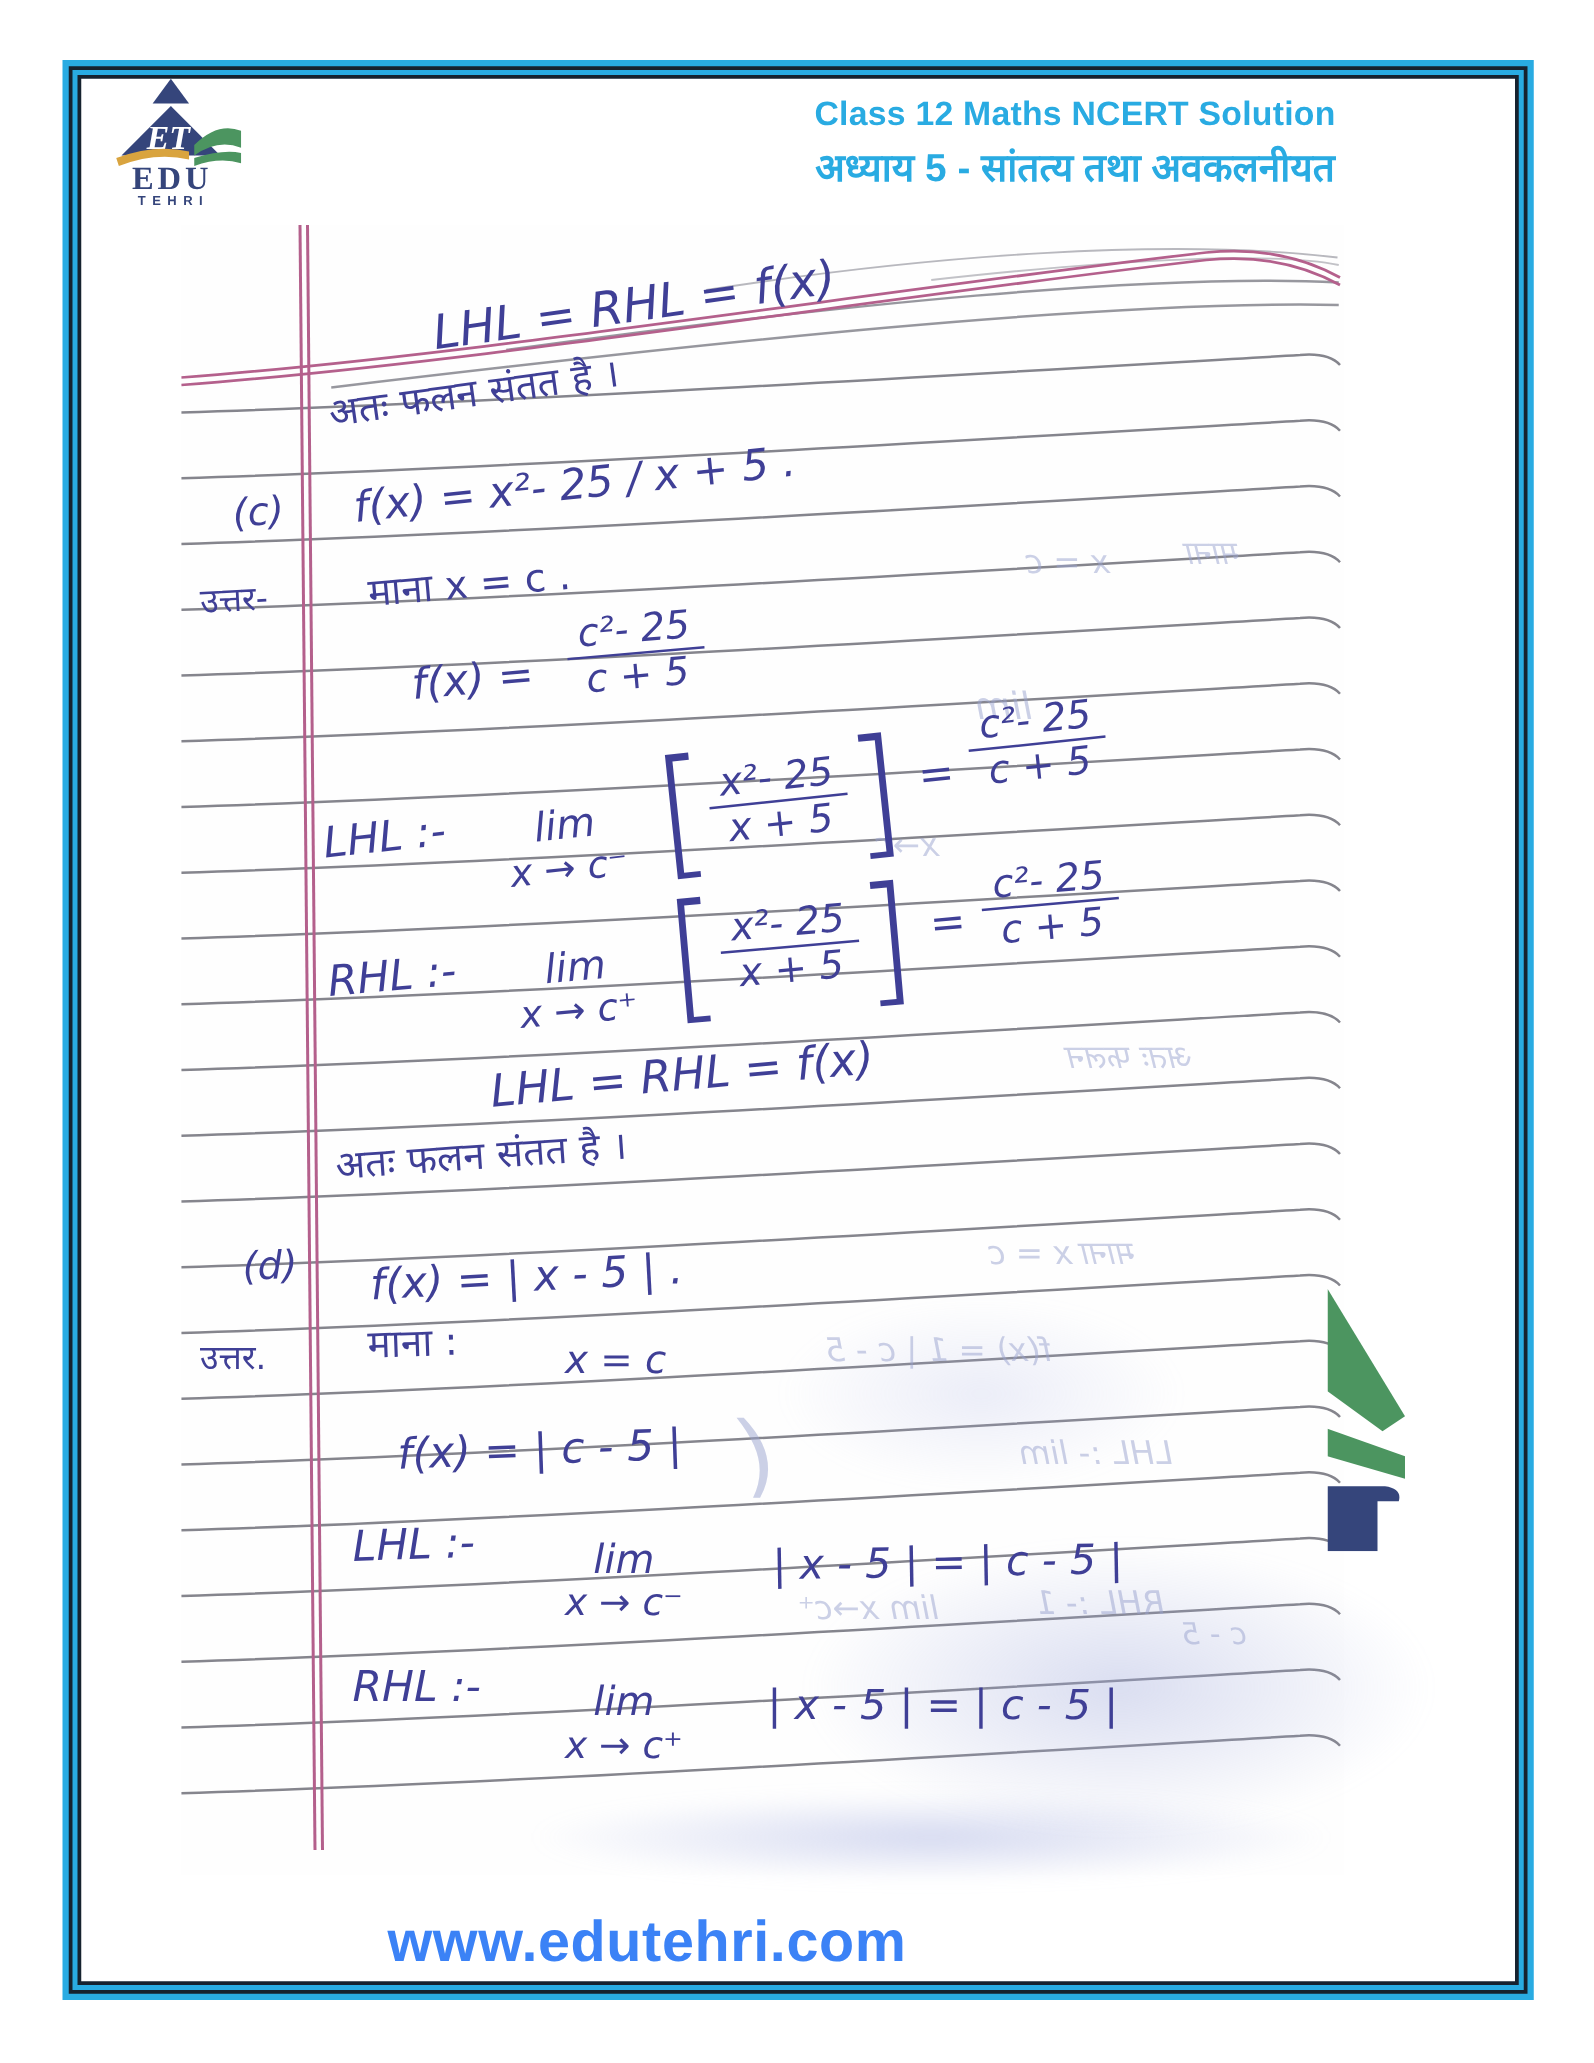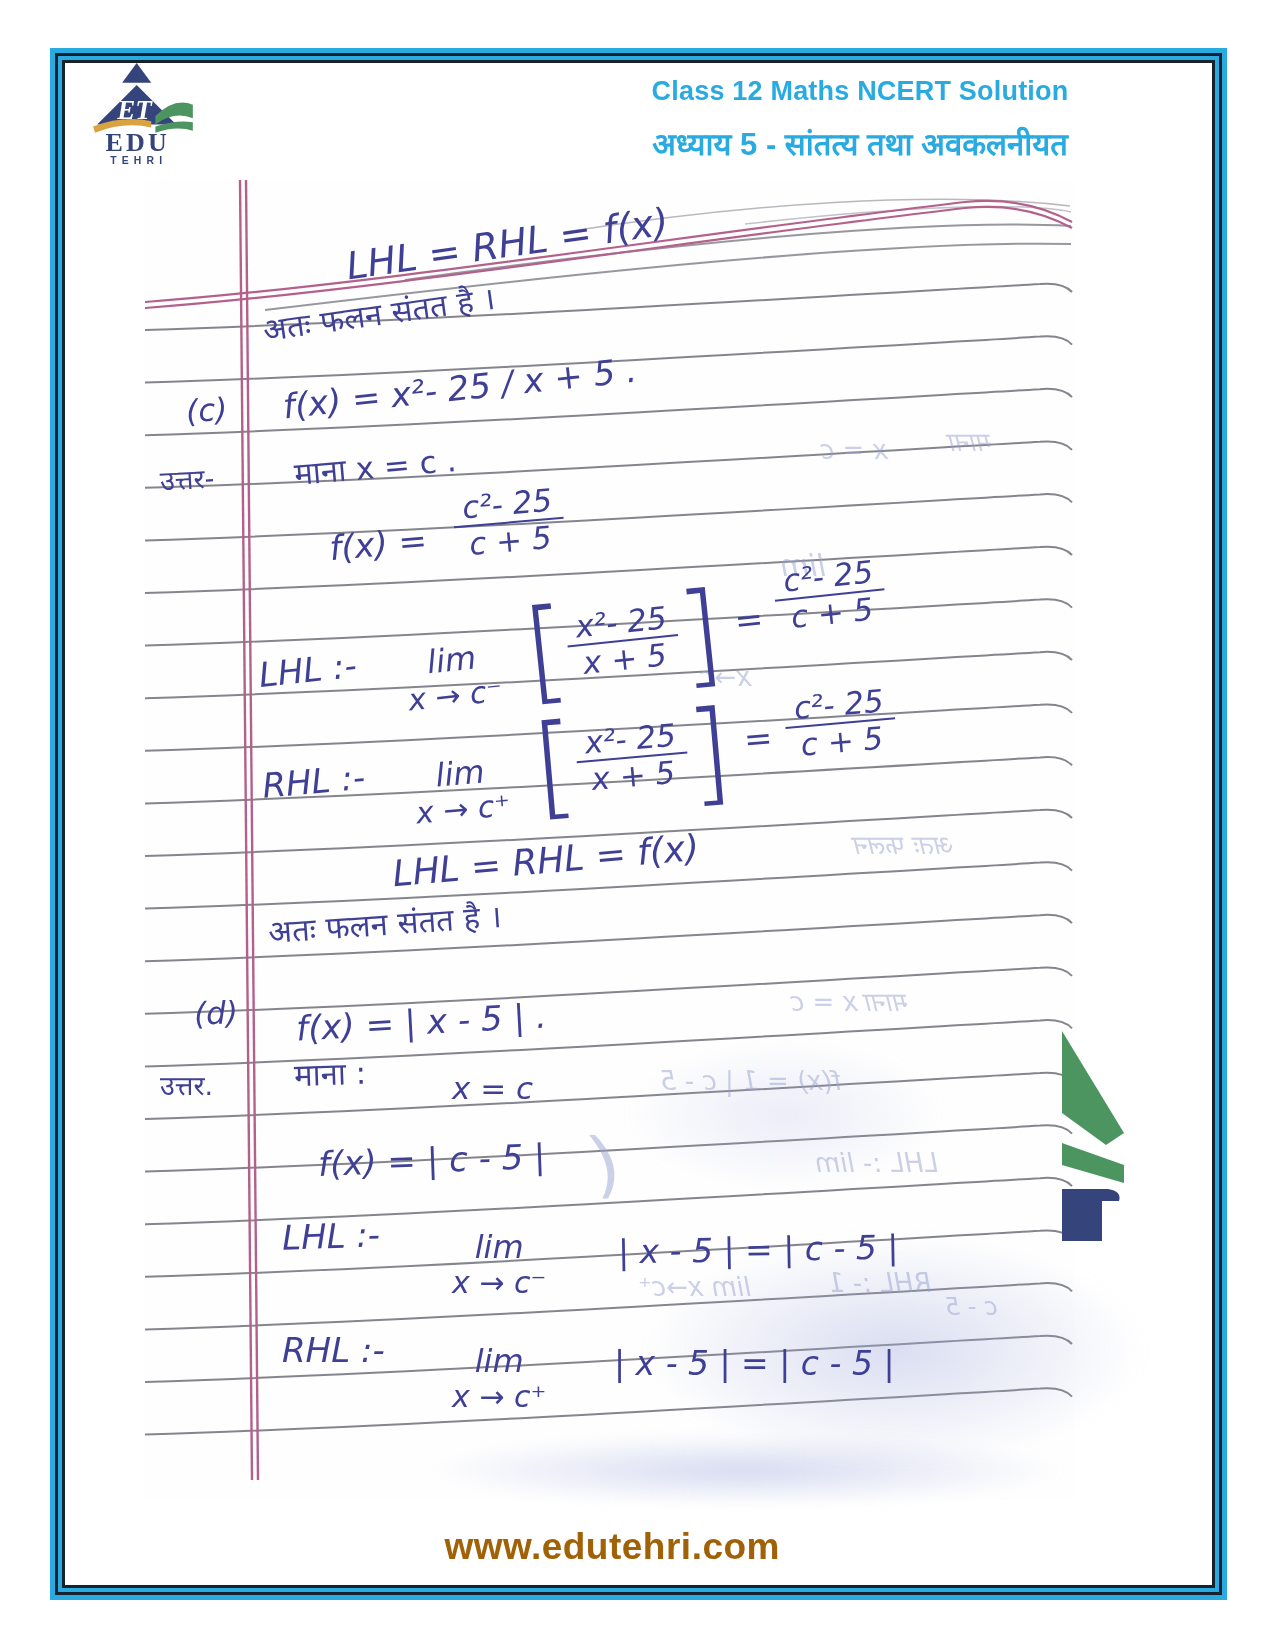--- a/index.html
+++ b/index.html
@@ -10,37 +10,37 @@
   
   .frame{position:absolute;left:50px;top:48px;width:1177px;height:1552px;background:#29ABE2;padding:0;box-sizing:border-box;}
   .frame .f2{position:absolute;inset:5px;background:#16222F;}
   .frame .f3{position:absolute;inset:3px;background:#29ABE2;}
   .frame .f4{position:absolute;inset:4px;background:#16222F;}
   .frame .f5{position:absolute;inset:3px;background:#ffffff;}
   
   .logo{position:absolute;left:80px;top:62px;width:130px;height:104px;}
   .hdr{position:absolute;left:610px;top:76px;width:500px;text-align:center;color:#29ABE2;}
   .hdr .t1{font-size:27px;font-weight:bold;letter-spacing:.2px;text-align:center;}
-  .hdr .t2{font-size:31px;font-weight:bold;margin-top:15px;}
+  .hdr .t2{font-size:31px;font-weight:bold;margin-top:5px;}
   
   .photo{position:absolute;left:145px;top:180px;width:930px;height:1320px;background:#fefefe;}
   .photo svg.rules{position:absolute;left:0;top:0;}
   
   .ink{position:absolute;font-family:"DejaVu Sans",sans-serif;font-style:italic;color:#3F3F96;white-space:nowrap;z-index:5;}
   .hi{font-style:normal;}
   .frac{display:inline-flex;flex-direction:column;align-items:center;line-height:1.12;}
   .frac .num{padding:0 10px;border-bottom:2.5px solid #3F3F96;}
   .limstack{display:inline-flex;flex-direction:column;align-items:center;line-height:1.12;}
   .row{display:flex;align-items:flex-start;}
   .bracket{font-size:112px;font-weight:200;font-style:normal;line-height:.85;color:#3F3F96;}
   
   .ghost{position:absolute;font-family:"DejaVu Sans",sans-serif;font-style:italic;color:#9AA3CF;opacity:.5;transform:scaleX(-1);white-space:nowrap;z-index:2;}
   .stain{position:absolute;border-radius:50%;filter:blur(7px);z-index:1;}
   
-  .footer{position:absolute;left:310px;top:1526px;width:470px;text-align:right;color:#a16207;font-size:37px;font-weight:bold;letter-spacing:.5px;}
+  .footer{position:absolute;left:310px;top:1526px;width:470px;text-align:left;color:#3b82f6;font-size:46px;font-weight:bold;letter-spacing:.5px;}
   
   .wmark{position:absolute;left:1062px;top:993px;z-index:6;}
 </style>
 </head>
 <body>
 
 <div class="frame">
   <div class="f2">
       <div class="f3">
         <div class="f4">

